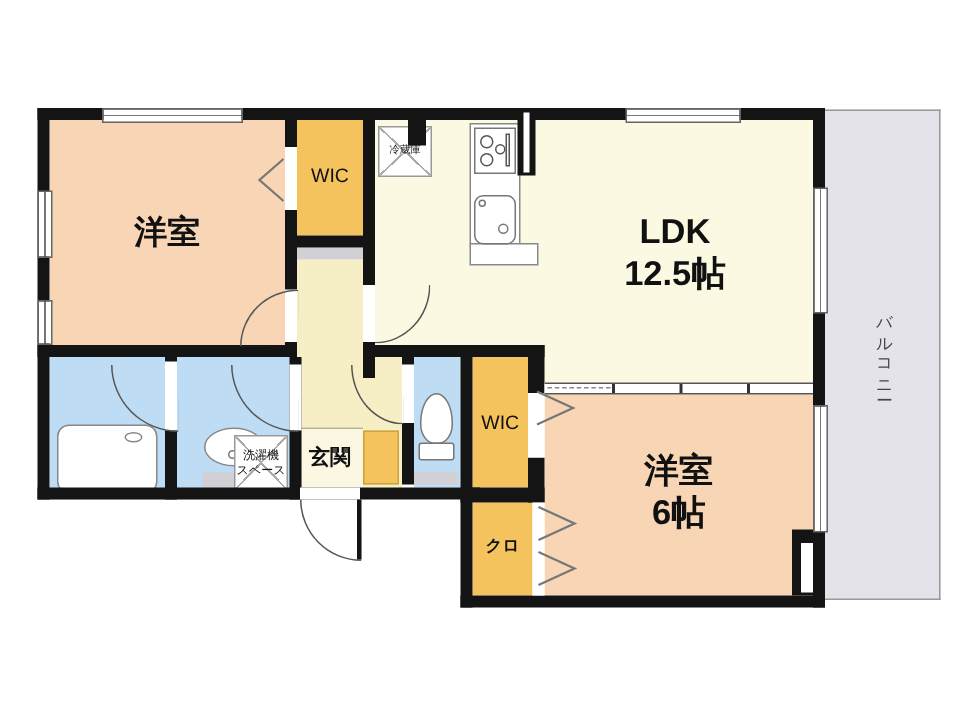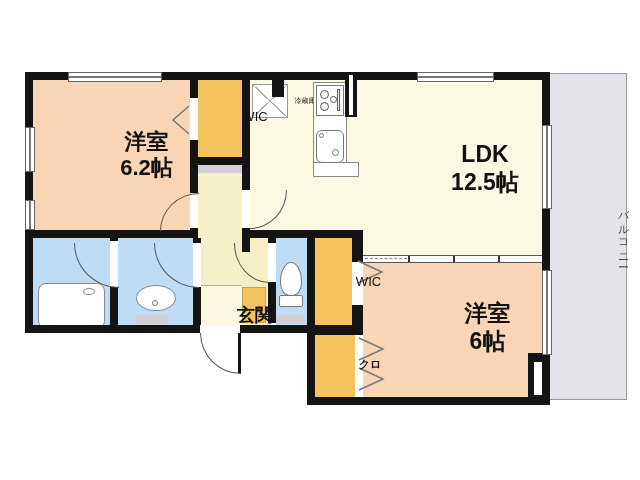--- a/index.html
+++ b/index.html
@@ -17,21 +17,21 @@
   .arc-bl{border-left:1.5px solid #555;border-bottom:1.5px solid #555;border-bottom-left-radius:100%;}
   .arc-br{border-right:1.5px solid #555;border-bottom:1.5px solid #555;border-bottom-right-radius:100%;}
   .arc-tl{border-left:1.5px solid #555;border-top:1.5px solid #555;border-top-left-radius:100%;}
   .fixture{position:absolute;background:#fff;border:1.5px solid #888;}
   .xbox{position:absolute;border:1px solid #999;
         background:
           linear-gradient(to bottom right,transparent calc(50% - 0.6px),#aaa calc(50% - 0.6px) calc(50% + 0.6px),transparent calc(50% + 0.6px)),
           linear-gradient(to bottom left,transparent calc(50% - 0.6px),#aaa calc(50% - 0.6px) calc(50% + 0.6px),transparent calc(50% + 0.6px)),
           #fff;}
   .lbl{position:absolute;display:flex;flex-direction:column;align-items:center;justify-content:center;
-       text-align:right;font-weight:bold;line-height:1.2;padding-left:35px;}
+       text-align:right;font-weight:bold;line-height:1.2;}
   .band-tick{position:absolute;top:0;width:2px;height:100%;background:#333;}
   .shelf{position:absolute;background:var(--shelf-gray);}
 </style>
 </head>
 <body>
 
 <div id="plan">
 
   <div class="room" style="left:33px;top:80px;width:157px;height:150px;background:var(--room-peach);"></div>
   <div class="room" style="left:198px;top:80px;width:44px;height:77px;background:var(--room-orange);"></div>
@@ -50,20 +50,26 @@
   <div class="shelf" style="left:198px;top:165px;width:44px;height:8px;"></div>
   <div class="shelf" style="left:135px;top:315px;width:33px;height:10px;"></div>
   <div class="shelf" style="left:276px;top:315px;width:29px;height:8px;"></div>
   <div class="a" style="left:242px;top:287px;width:24px;height:36px;background:var(--room-orange);border:1px solid #caa23e;"></div>
 
   <div class="fixture" style="left:38px;top:283px;width:65px;height:44px;border-radius:8px;">
     <div class="a" style="left:44px;top:4px;width:12px;height:7px;border:1px solid #888;border-radius:50%;"></div>
   </div>
   <div class="fixture" style="left:136px;top:285px;width:38px;height:24px;border-radius:50%;">
     <div class="a" style="left:15px;top:14px;width:6px;height:6px;border:1px solid #777;border-radius:50%;background:#fff;"></div>
+  </div>
+  <div class="xbox" style="left:156px;top:290px;width:34px;height:35px;">
+    <div class="lbl" style="left:0;top:0;width:100%;height:100%;font-size:8px;font-weight:normal;line-height:1.2;">
+      <span>洗濯機</span>
+      <span>スペース</span>
+    </div>
   </div>
   <div class="xbox" style="left:252px;top:84px;width:34px;height:32px;">
     <div class="lbl" style="left:0;top:0;width:100%;height:100%;font-size:7px;font-weight:normal;background:transparent;">冷蔵庫</div>
   </div>
   <div class="fixture" style="left:313px;top:82px;width:32px;height:81px;border-width:1px;"></div>
   <div class="fixture" style="left:313px;top:162px;width:44px;height:13px;border-width:1px;"></div>
   <div class="fixture" style="left:316px;top:85px;width:26px;height:29px;border-width:1px;border-color:#777;">
     <div class="a" style="left:3px;top:4px;width:9px;height:9px;border:1px solid #555;border-radius:50%;"></div>
     <div class="a" style="left:3px;top:16px;width:9px;height:9px;border:1px solid #555;border-radius:50%;"></div>
     <div class="a" style="left:13px;top:10px;width:7px;height:7px;border:1px solid #555;border-radius:50%;"></div>
@@ -140,30 +146,29 @@
     </svg>
   <svg class="a" style="left:357px;top:336px;" width="28" height="26" viewBox="0 0 28 26">
       <path d="M2,2 L26,13 L2,24" fill="none" stroke="#777" stroke-width="1.5"></path>
     </svg>
   <svg class="a" style="left:357px;top:366px;" width="28" height="26" viewBox="0 0 28 26">
       <path d="M2,2 L26,13 L2,24" fill="none" stroke="#777" stroke-width="1.5"></path>
     </svg>
 
   <div class="lbl" style="left:33px;top:122px;width:157px;height:66px;font-size:22px;">
     <span>洋室</span>
-    <span>6.2帖</span>
   </div>
   <div class="lbl" style="left:198px;top:108px;width:44px;height:18px;font-size:13px;font-weight:normal;">WIC</div>
   <div class="lbl" style="left:363px;top:140px;width:174px;height:58px;font-size:23px;">
     <span>LDK</span>
     <span>12.5帖</span>
   </div>
   <div class="lbl" style="left:363px;top:298px;width:179px;height:60px;font-size:23px;">
     <span>洋室</span>
     <span>6帖</span>
   </div>
   <div class="lbl" style="left:315px;top:274px;width:37px;height:16px;font-size:13px;font-weight:normal;">WIC</div>
   <div class="lbl" style="left:313px;top:357px;width:44px;height:16px;font-size:11px;">クロ</div>
-  <div class="lbl" style="left:198px;top:295px;width:44px;height:18px;font-size:18px;margin-top:12px;">玄関</div>
+  <div class="lbl" style="left:198px;top:295px;width:44px;height:18px;font-size:14px;">玄関</div>
   <div class="lbl" style="left:577px;top:186px;width:22px;height:95px;font-size:11px;font-weight:normal;color:#444;writing-mode:vertical-rl;letter-spacing:2px;">バルコニー</div>
 
 
 </div>
 
 </body></html>

